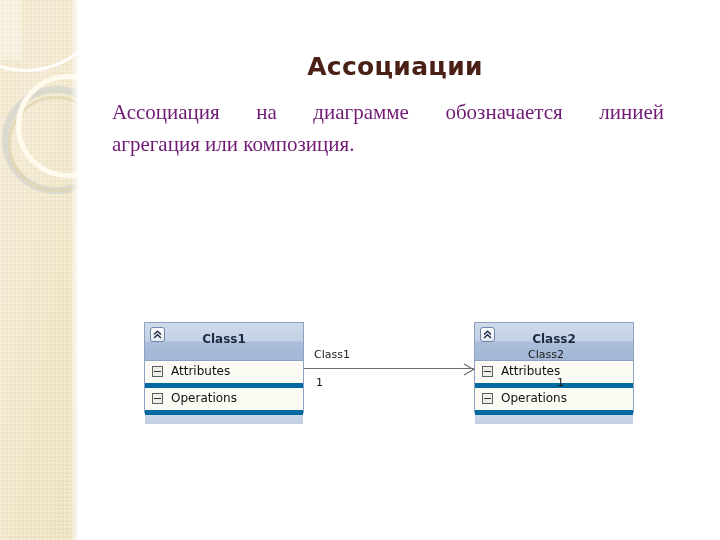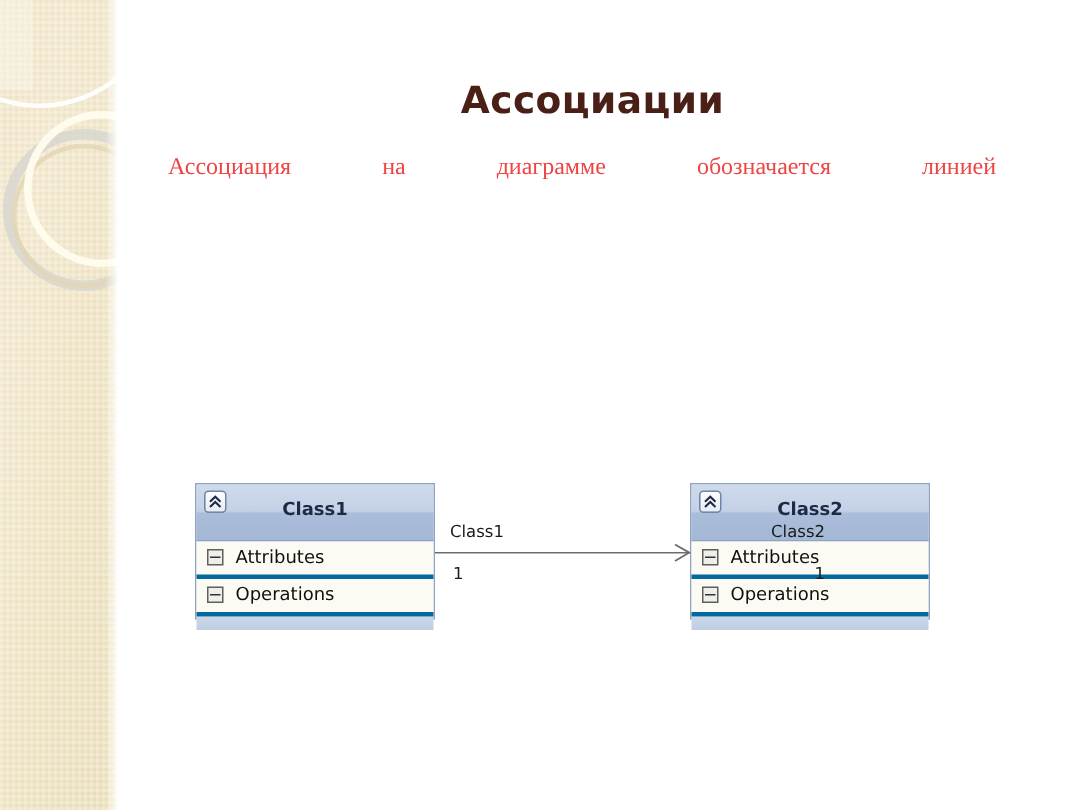--- a/index.html
+++ b/index.html
@@ -109,39 +109,39 @@
     white-space: nowrap;
   }
 
   
   .body-text {
     position: absolute;
     left: 112px;
     top: 96px;
     width: 552px;
     font-family: "Liberation Serif", serif;
-    font-size: 16px;
+    font-size: 21px;
     line-height: 32px;
-    color: #ef4444;
+    color: #701a75;
     text-align: justify;
     text-justify: inter-word;
   }
   .body-text .ln {
     display: block;
     text-align: justify;
     text-align-last: justify;
   }
   .body-text .ln.last {
     text-align-last: left;
   }
 
   
   .diagram {
     position: absolute;
-    left: 130px;
+    left: 144px;
     top: 318px;
     width: 430px;
     height: 102px;
   }
 
   .uml-class {
     position: absolute;
     top: 4px;
     width: 160px;
     height: 91px;
@@ -177,21 +177,21 @@
     border: 1px solid #6f86a8;
     border-radius: 3px;
     background: linear-gradient(180deg, #fdfdfd 0%, #e6ecf5 100%);
     box-sizing: border-box;
   }
   .collapse-btn svg { display: block; }
 
   .uml-row {
     position: relative;
     height: 22px;
-    border-bottom: 3px solid #0369a1;
+    border-bottom: 5px solid #0369a1;
     background: #fbfbf4;
   }
   .uml-row .exp-box {
     position: absolute;
     left: 7px;
     top: 5px;
     width: 11px;
     height: 11px;
     border: 1px solid #5f5f5f;
     background: #eeeeea;
@@ -262,20 +262,21 @@
     <div class="ring-gray"></div>
     <div class="ring-tan"></div>
     <div class="ring-cream"></div>
     <div class="edge-fade"></div>
   </div>
 
   <div class="slide-title">Ассоциации</div>
 
   <div class="body-text">
     <span class="ln">Ассоциация на диаграмме обозначается линией</span>
+    <span class="ln last">агрегация или композиция.</span>
   </div>
 
   <div class="diagram">
 
     <div class="uml-class left">
       <div class="uml-header">
         <div class="collapse-btn">
           <svg width="13" height="13" viewBox="0 0 13 13" aria-hidden="true">
             <polyline points="3,6.5 6.5,3.2 10,6.5" fill="none" stroke="#1d2a44" stroke-width="1.4"></polyline>
             <polyline points="3,10 6.5,6.7 10,10" fill="none" stroke="#1d2a44" stroke-width="1.4"></polyline>

